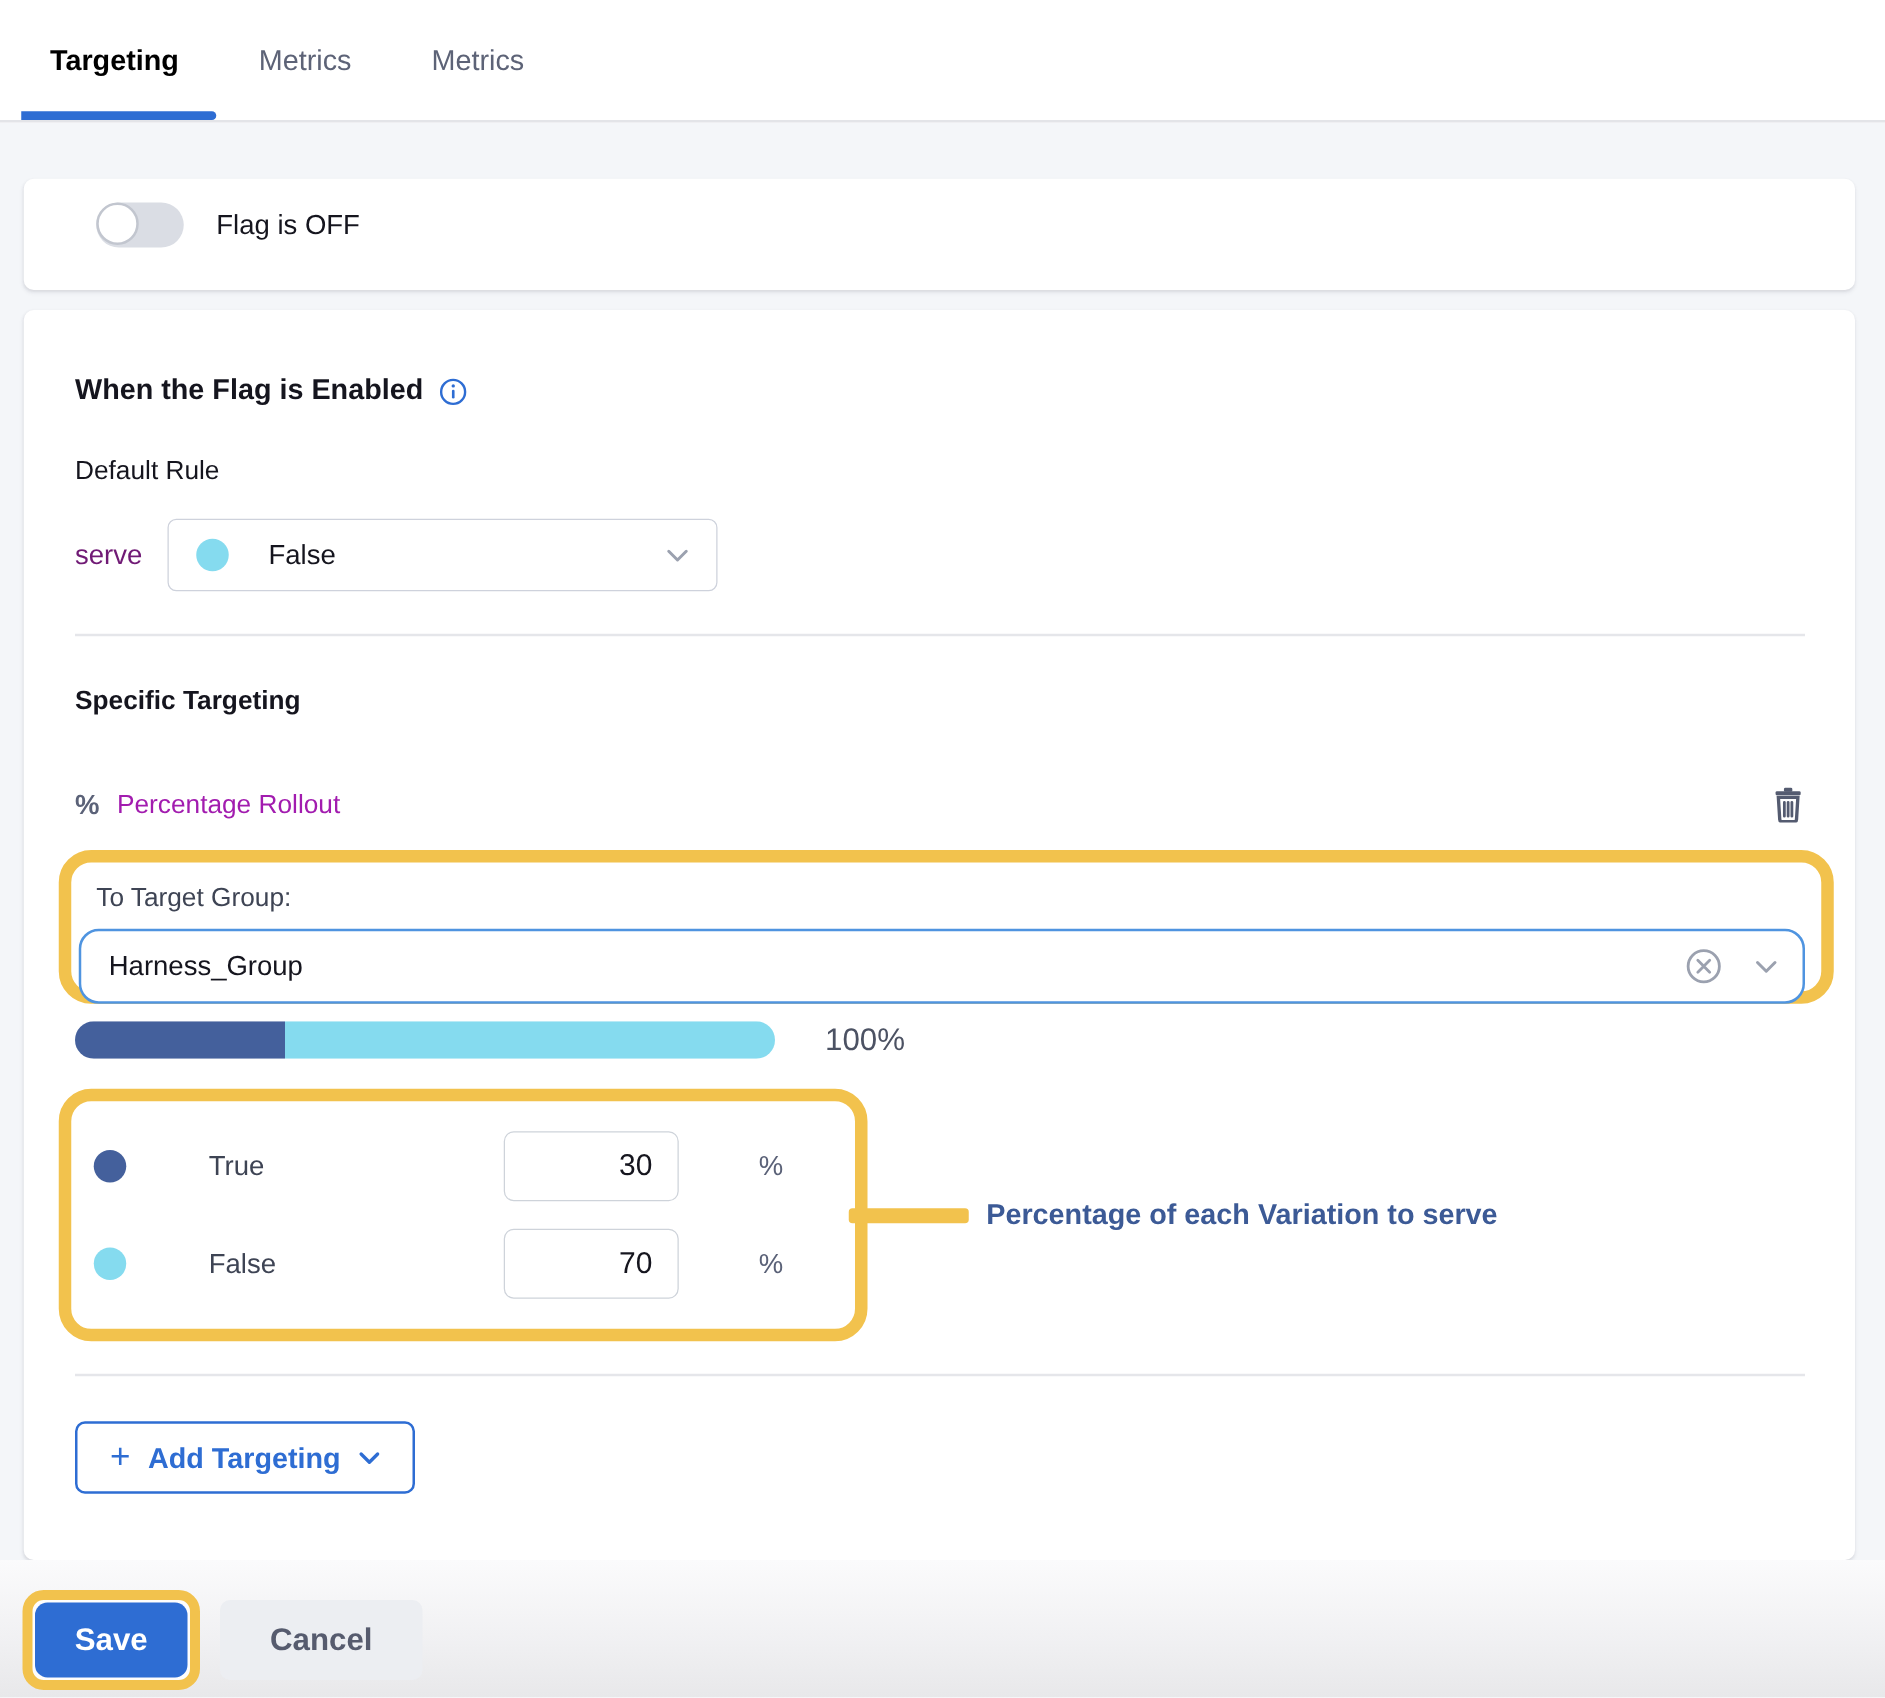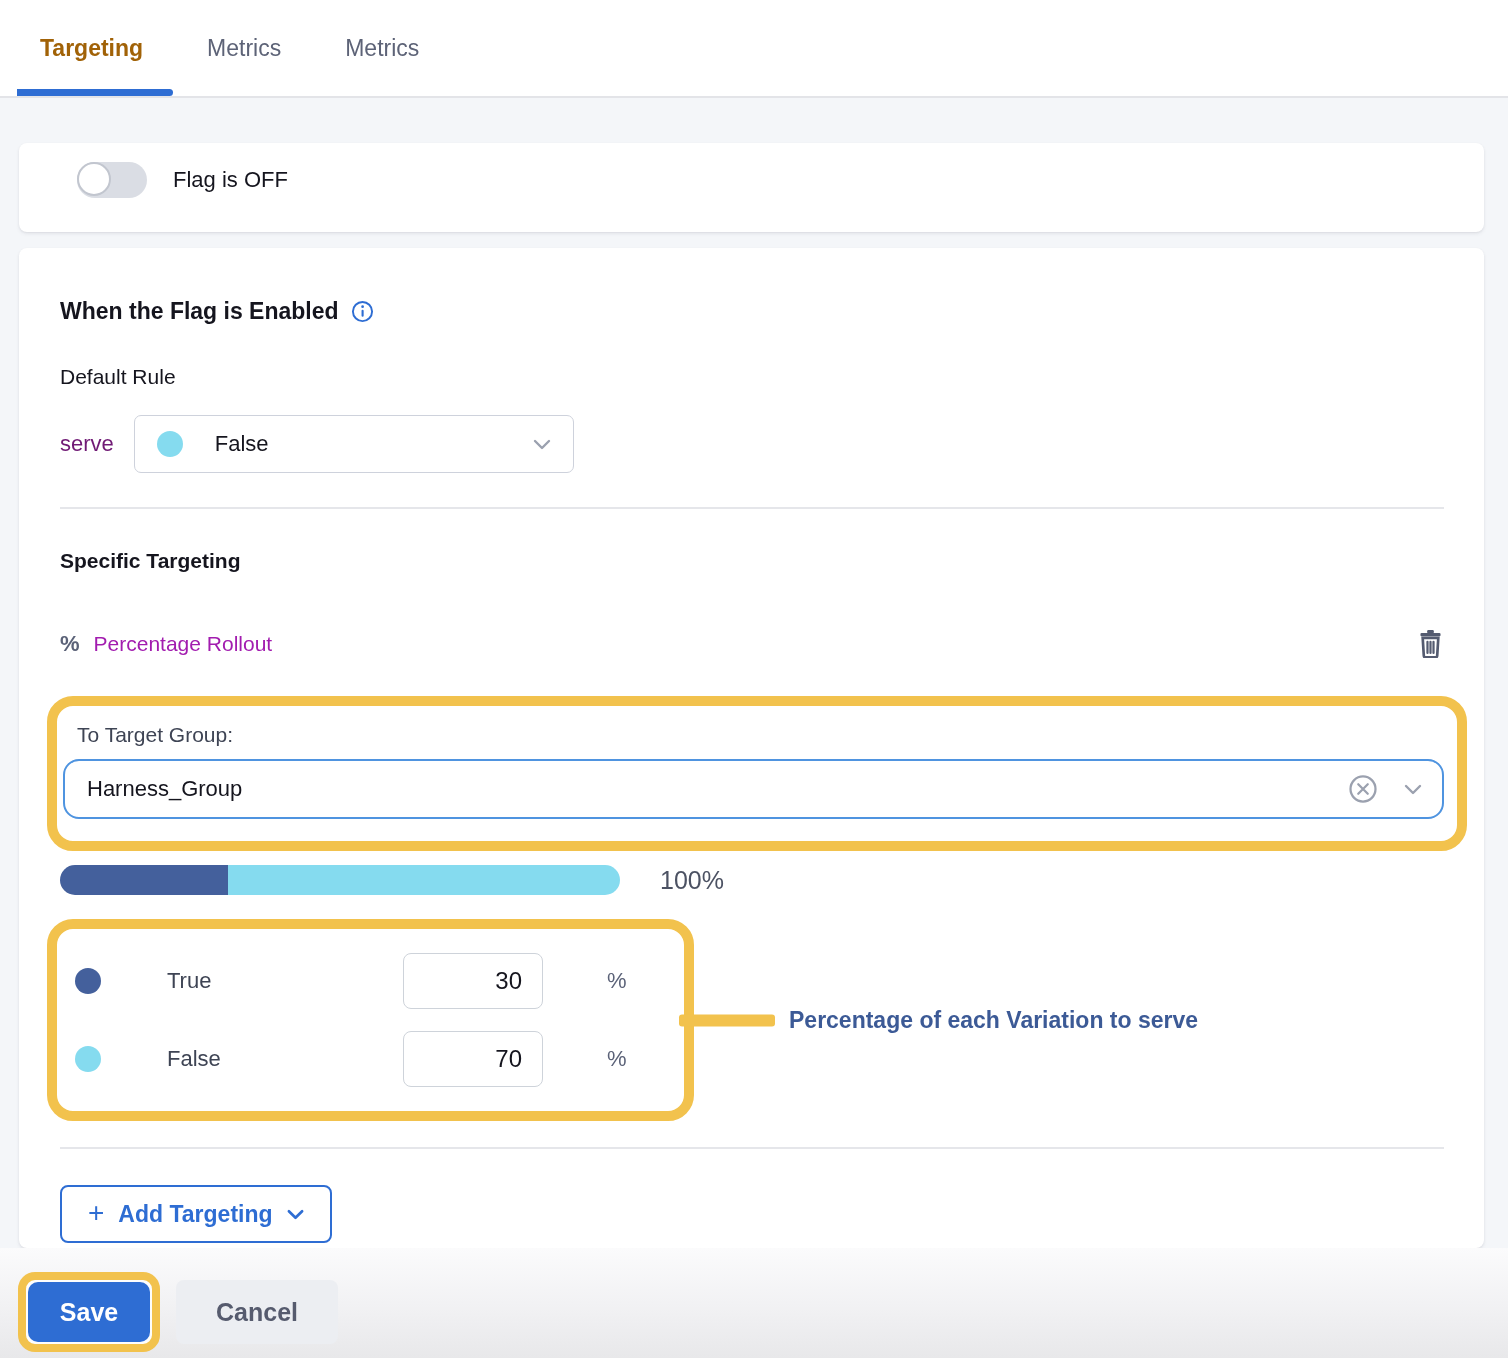--- a/index.html
+++ b/index.html
@@ -12,21 +12,21 @@
 
   
   .tabbar {
     height:98px; background:#fff; border-bottom:2px solid #e3e4e8;
     display:flex; align-items:center; padding-left:40px; gap:64px;
   }
   .tab {
     font-size:23px; color:#5d6377; position:relative; height:96px;
     display:flex; align-items:center; cursor:pointer;
   }
-  .tab.active { color:#a16207; font-weight:bold; }
+  .tab.active { color:#000000; font-weight:bold; }
   .tab.active::after {
     content:""; position:absolute; left:-23px; bottom:0;
     width:156px; height:7px; background:#2e6dd3; border-radius:0 5px 5px 0;
   }
 
   
   .card {
     background:#fff; border-radius:8px;
     box-shadow:0 2px 4px rgba(40,41,61,.06), 0 1px 2px rgba(96,97,112,.10);
     margin:0 24px 0 19px;
@@ -41,21 +41,21 @@
     position:relative; cursor:pointer; flex:0 0 auto;
   }
   .toggle-knob {
     position:absolute; left:0; top:0; width:34px; height:34px;
     border-radius:50%; background:#fff; border:2px solid #c2c6cf;
   }
   .toggle-label { margin-left:26px; font-size:22px; color:#15151e; }
 
   .card-rules { margin-top:16px; height:1000px; padding:50px 40px 0 41px; }
 
-  .section-title { display:flex; align-items:center; gap:12px; }
+  .section-title { display:flex; align-items:flex-end; gap:12px; }
   .section-title span { font-size:23px; font-weight:bold; color:#15151e; }
 
   .label-default-rule { margin-top:40px; font-size:21px; font-weight:500; color:#15151e; }
 
   .serve-row { margin-top:26px; display:flex; align-items:center; gap:20px; }
   .serve-label { font-size:22px; color:#701a75; }
   .select-box {
     width:440px; height:58px; border:1.5px solid #ced2dc; border-radius:7px;
     background:#fff; display:flex; align-items:center; padding:0 22px; cursor:pointer;
   }
@@ -68,21 +68,21 @@
   .label-specific { margin-top:40px; font-size:21px; font-weight:600; color:#15151e; }
 
   .rule-header { margin-top:56px; display:flex; align-items:center; }
   .pct-glyph { font-size:22px; font-weight:bold; color:#5b6278; }
   .rule-title { margin-left:14px; font-size:21px; color:#a21caf; flex:1; }
   .trash-btn { background:none; border:none; padding:0; cursor:pointer; line-height:0; }
 
   .hl-box {
     border:10px solid #f2c24d; border-radius:26px; background:#fff;
   }
-  .hl-target { margin:38px -23px 0 -13px; height:155px; padding:15px 13px 0 6px; }
+  .hl-target { margin:22px -23px 0 -13px; height:123px; padding:15px 13px 0 6px; }
   .tg-label { margin:2px 0 12px 14px; font-size:21px; font-weight:500; color:#3e4454; }
   .tg-input {
     height:60px; border:2px solid #4f94e0; border-radius:16px; background:#fff;
     display:flex; align-items:center; padding:0 20px 0 22px; cursor:text;
   }
   .tg-value { flex:1; font-size:22px; color:#15151e; }
   .tg-icons { display:flex; align-items:center; gap:26px; }
 
   .bar-row { margin-top:14px; display:flex; align-items:center; gap:40px; }
   .bar { width:560px; height:30px; border-radius:15px; overflow:hidden; display:flex; }

